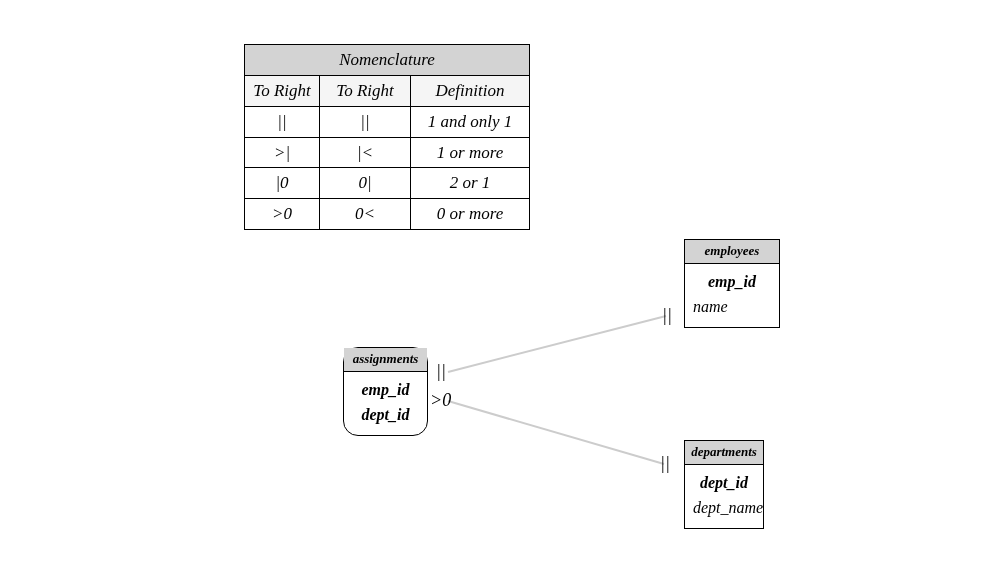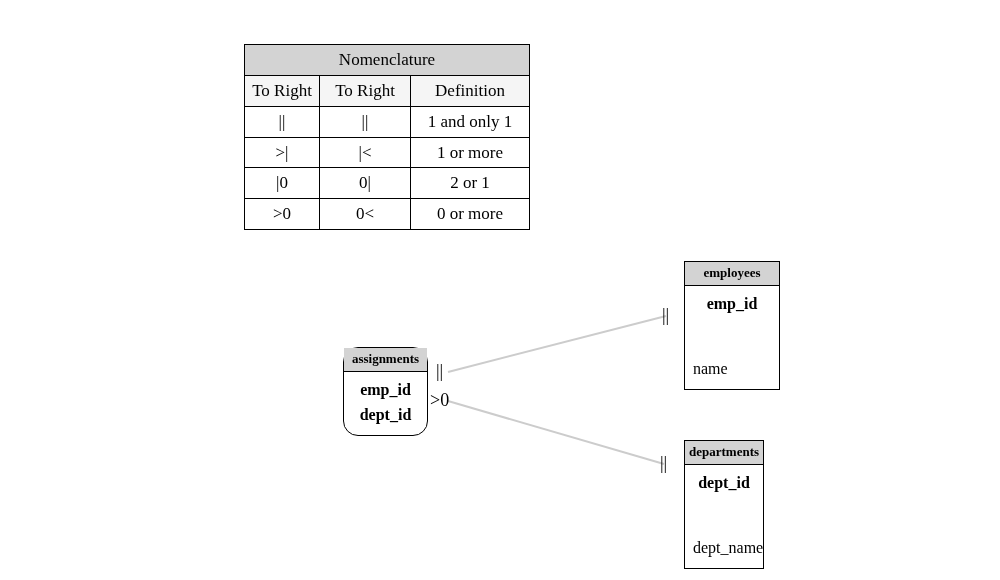--- a/index.html
+++ b/index.html
@@ -11,20 +11,21 @@
     height: 580px;
     background: #ffffff;
     font-family: "Liberation Serif", "DejaVu Serif", serif;
     color: #000000;
     overflow: hidden;
   }
   #canvas {
     position: relative;
     width: 1000px;
     height: 580px;
+    font-style: italic;
   }
 
   
   .nomen-table {
     position: absolute;
     left: 244px;
     top: 44px;
     width: 285px;
     border-collapse: collapse;
     table-layout: fixed;
@@ -77,25 +78,24 @@
     line-height: 1.55;
     white-space: nowrap;
   }
   .field.key {
     font-weight: bold;
     text-align: center;
   }
   .field.plain {
     font-weight: normal;
     text-align: left;
-    margin-top: 40px;
   }
 
   #entity-assignments { left: 343px; top: 347px; width: 85px; border-radius: 15px; }
-  #entity-employees   { left: 684px; top: 261px; width: 96px; }
+  #entity-employees   { left: 684px; top: 239px; width: 96px; }
   #entity-departments { left: 684px; top: 440px; width: 80px; }
 
   
   #edges {
     position: absolute;
     left: 0;
     top: 0;
     width: 1000px;
     height: 580px;
     pointer-events: none;

